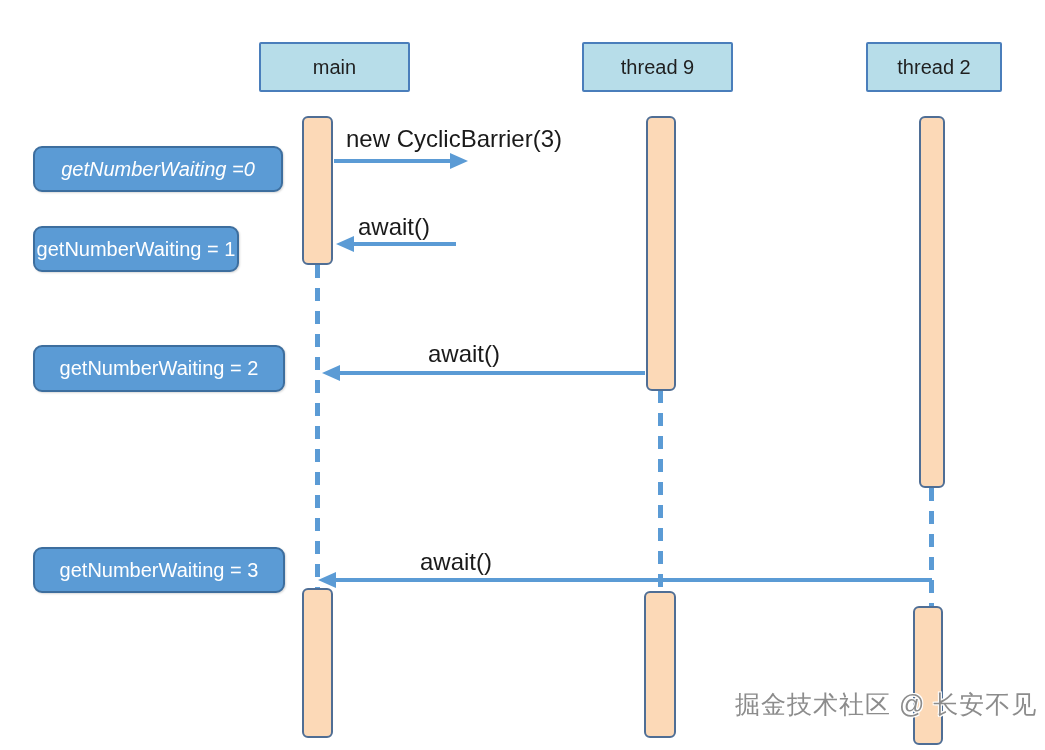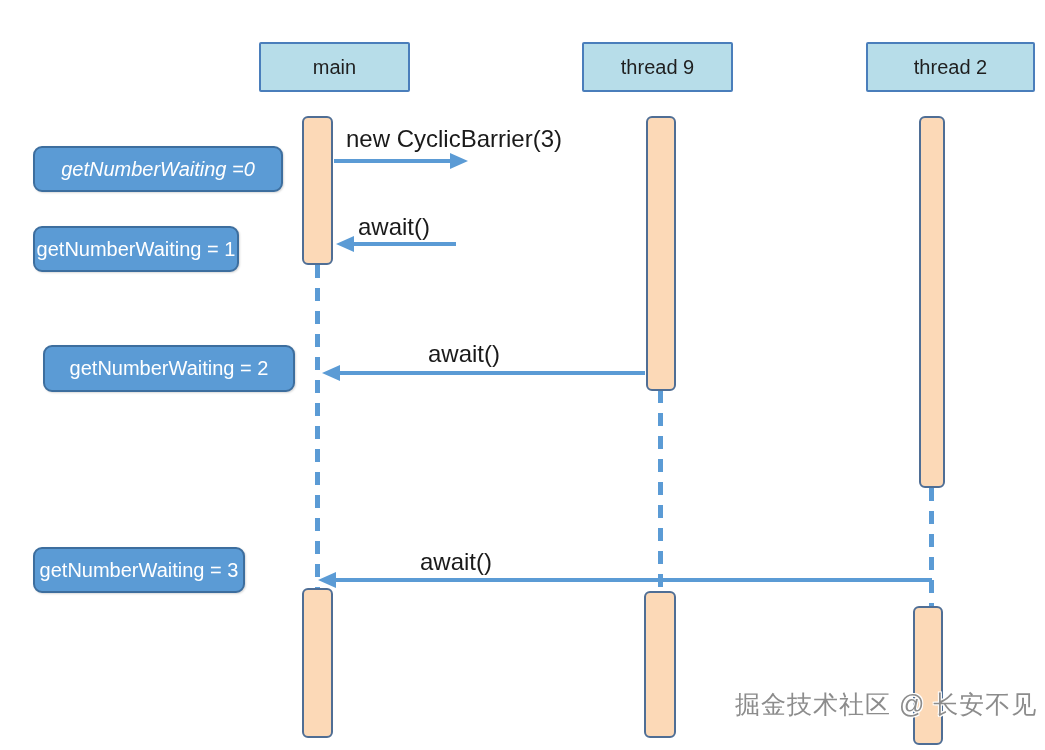--- a/index.html
+++ b/index.html
@@ -23,21 +23,21 @@
   .hdr {
     position:absolute;
     background:var(--header-fill);
     border:2.5px solid var(--header-border);
     border-radius:2px;
     display:flex; align-items:center; justify-content:center;
     font-size:20px; color:#1f1f1f;
   }
   #hdr-main { left:259px; top:42px; width:151px; height:50px; }
   #hdr-t1   { left:582px; top:42px; width:151px; height:50px; }
-  #hdr-t2   { left:866px; top:42px; width:169px; height:50px; }
+  #hdr-t2   { left:866px; top:42px; width:136px; height:50px; }
 
   
   .lifeline {
     position:absolute; width:5px;
     background:repeating-linear-gradient(
       to bottom,
       var(--lifeline) 0px, var(--lifeline) 13px,
       transparent 13px, transparent 23px);
   }
   #ll-main { left:315px; top:265px; height:325px; }
@@ -96,22 +96,22 @@
     background:var(--label-fill);
     border:2.5px solid var(--label-border);
     border-radius:9px;
     display:flex; align-items:center; justify-content:center;
     font-size:20px; color:#ffffff;
     white-space:nowrap;
     box-shadow:1px 1px 2px rgba(0,0,0,0.15);
   }
   #sl0 { left:33px; top:146px; width:250px; height:46px;font-style:italic; }
   #sl1 { left:33px; top:226px; width:206px; height:46px; }
-  #sl2 { left:43px; top:345px; width:252px; height:47px; }
-  #sl3 { left:33px; top:547px; width:212px; height:46px; }
+  #sl2 { left:33px; top:345px; width:252px; height:47px; }
+  #sl3 { left:33px; top:547px; width:252px; height:46px; }
 
   
   .watermark {
     position:absolute; left:735px; top:688px;
     font-size:25px; color:var(--watermark-color);
     letter-spacing:1px; white-space:nowrap; z-index:10;
     text-shadow:1px 1px 0 #fff, -1px -1px 0 #fff, 1px -1px 0 #fff, -1px 1px 0 #fff;
   }
 </style>
 </head>

